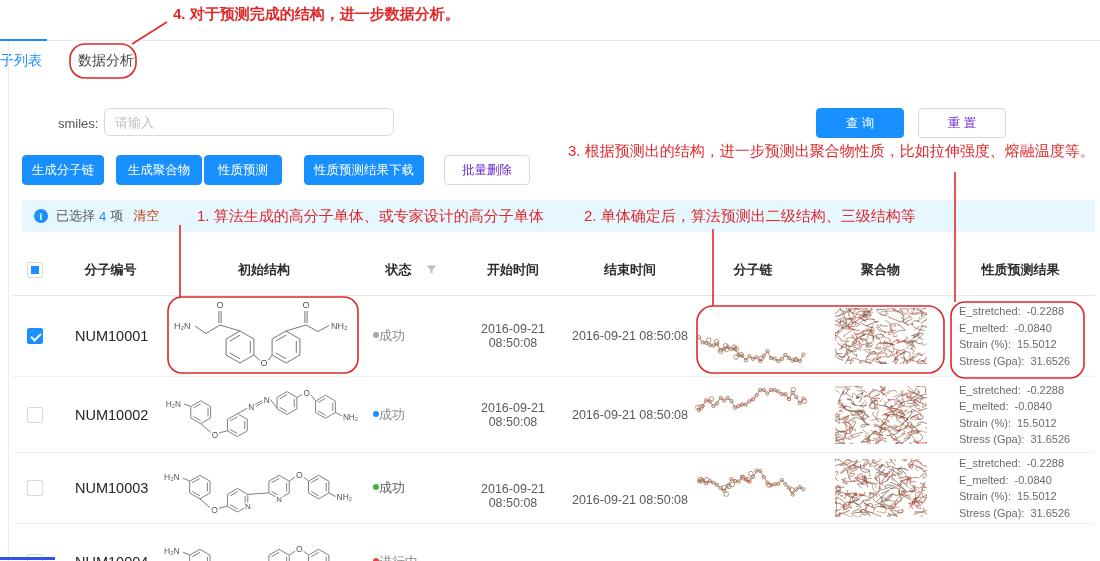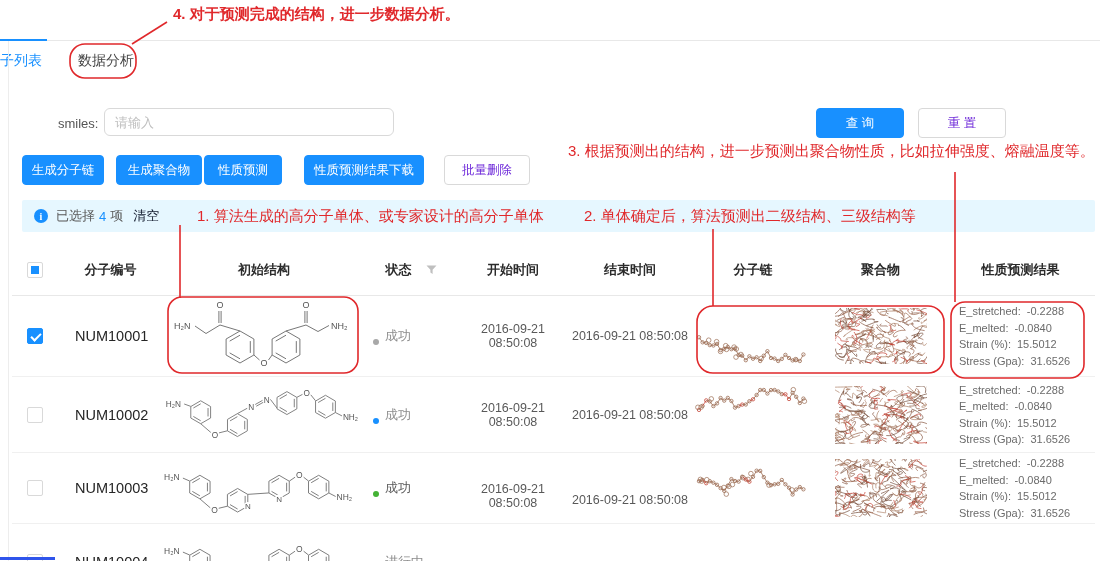--- a/index.html
+++ b/index.html
@@ -30,21 +30,21 @@
   .tb5{left:444px;top:155px;width:86px;}
   .q-btn{left:816px;top:108px;width:88px;}
   .r-btn{left:918px;top:108px;width:88px;}
   
   .sel-bar{position:absolute;left:22px;top:200px;width:1073px;height:32px;background:#e6f7ff;
            border-radius:2px;display:flex;align-items:center;font-size:13px;color:#595959;}
   .info-icon{width:14px;height:14px;border-radius:50%;background:#1890ff;color:#fff;font-size:10px;
              font-weight:bold;display:flex;align-items:center;justify-content:center;margin:0 8px 0 12px;
              font-family:"Liberation Serif",serif;}
   .sel-count{color:#1890ff;margin:0 4px;}
-  .clear-link{color:#0f172a;margin-left:10px;cursor:pointer;}
+  .clear-link{color:#c2410c;margin-left:10px;cursor:pointer;}
   
   .note{position:absolute;color:#e0282b;font-size:15px;font-weight:500;white-space:nowrap;}
   .note4{left:173px;top:5px;font-weight:600;}
   .note3{left:568px;top:142px;}
   .note1{left:197px;top:207px;}
   .note2{left:584px;top:207px;}
   .overlay{position:absolute;left:0;top:0;width:1100px;height:561px;pointer-events:none;z-index:40;}
   
   .table{position:absolute;left:12px;top:245px;width:1083px;}
   .thead,.trow{display:grid;grid-template-columns:46px 105px 202px 92px 112px 122px 124px 131px 149px;
@@ -54,21 +54,21 @@
   .trow{border-bottom:1px solid #f0f0f0;}
   .r0{height:80px;} .r1{height:75px;} .r2{height:70px;} .r3{height:75px;}
   .cell-cb{display:flex;justify-content:center;}
   .cb{width:16px;height:16px;border:1px solid #d9d9d9;border-radius:2px;background:#fff;position:relative;
       cursor:pointer;box-sizing:border-box;}
   .cb.checked{background:#1890ff;border-color:#1890ff;}
   .cb.checked::after{content:"";position:absolute;left:4.5px;top:1.5px;width:4px;height:8px;
       border:solid #fff;border-width:0 2px 2px 0;transform:rotate(45deg);}
   .cb.ind::after{content:"";position:absolute;left:3px;top:3px;width:8px;height:8px;background:#1890ff;}
   .cell-id{font-size:14.5px;color:#262626;padding-left:17px;}
-  .cell-status{display:flex;align-items:flex-end;gap:6px;font-size:13px;color:#8c8c8c;padding-left:8px;}
+  .cell-status{display:flex;align-items:flex-start;font-size:13px;color:#8c8c8c;padding-left:8px;}
   .dot{width:6px;height:6px;border-radius:50%;margin-top:5px;flex:none;}
   .cell-time{font-size:12.5px;color:#595959;text-align:center;}
   .cell-struct,.cell-chain,.cell-poly{display:flex;justify-content:center;align-items:center;}
   .cell-props{font-size:11px;color:#6b6b6b;line-height:16.5px;padding-left:13px;}
   .cell-props .pv{margin-left:6px;}
   .status-dark{color:#595959;}
   .bottom-ink{position:absolute;left:0;top:557px;width:55px;height:3px;background:#2f54eb;}
   svg text{font-family:"Liberation Sans",sans-serif;}
 </style>
 </head>

